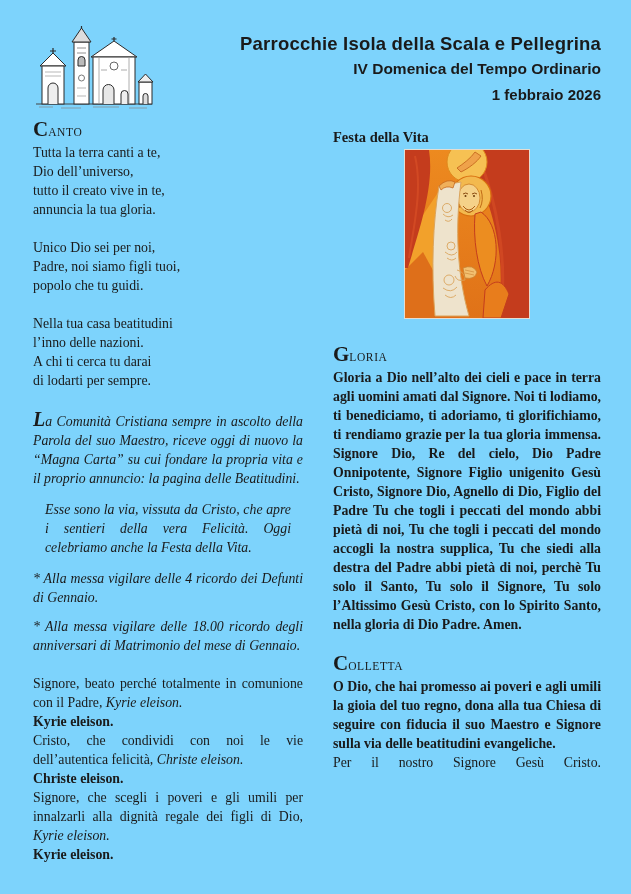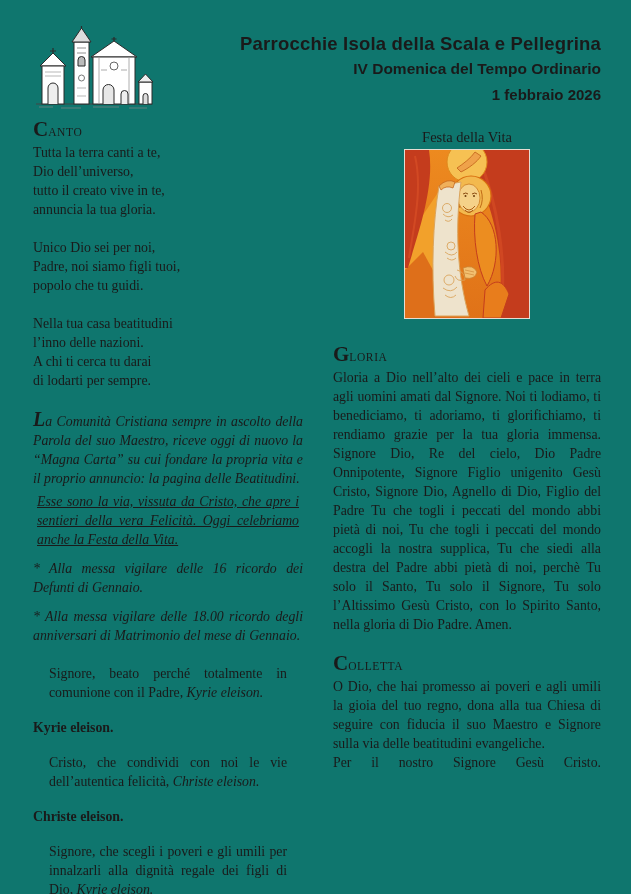--- a/index.html
+++ b/index.html
@@ -1,18 +1,18 @@
 <!DOCTYPE html>
 <html><head>
 <meta charset="utf-8">
 <style>
   html,body{margin:0;padding:0;background:#ffffff;}
   .page{
     width:631px;height:894px;box-sizing:border-box;
-    background:#0f766e;color:#1a1a1a;
+    background:#7dd3fc;color:#1a1a1a;
     padding:26px 30px 0 33px;
     font-family:"Liberation Serif", serif;
     font-size:13.8px;line-height:19px;
     position:relative;overflow:hidden;
   }
   
   .header{display:flex;align-items:flex-start;}
   .logo{width:122px;height:88px;flex:0 0 auto;}
   .titles{flex:1;text-align:right;font-family:"Liberation Sans", sans-serif;font-weight:bold;padding-top:6px;}
   .title-main{font-size:18.5px;line-height:24px;letter-spacing:.2px;margin:0;}
@@ -25,33 +25,33 @@
   
   .sec{margin:0 0 1px 0;font-weight:normal;}
   .sec .ini{font-size:21px;font-weight:700;}
   .sec .rest{font-size:11.5px;text-transform:uppercase;letter-spacing:.6px;font-weight:500;}
   
   .stanza{margin:0 0 19px 0;}
   .stanza div{white-space:nowrap;}
   
   .intro{font-style:italic;text-align:justify;margin:20px 0 0 0;}
   .intro .drop{font-size:20px;font-weight:700;}
-  .intro-p2{font-style:italic;text-align:justify;margin:4px;text-decoration:underline;}
+  .intro-p2{font-style:italic;text-align:justify;margin:12px;}
   .notice{font-style:italic;text-align:justify;margin:10px 0 0 0;}
   
   .kyrie-block{margin-top:19px;}
-  .kyrie-inv{text-align:justify;margin:16px;}
+  .kyrie-inv{text-align:justify;margin:0;}
   .kyrie-resp{font-weight:bold;margin:0;}
   .lat{font-style:italic;}
   
-  .img-caption{font-weight:normal;text-align:center;font-size:14.5px;margin:8px 0 2px 0;}
+  .img-caption{font-weight:bold;text-align:left;font-size:14.5px;margin:8px 0 2px 0;}
   .painting-wrap{text-align:center;}
   .painting{width:124px;height:168px;display:inline-block;border:1px solid #e4ddd2;}
   .gloria-sec{margin-top:21px;}
-  .just{text-align:justify;margin:0;}
+  .just{text-align:justify;margin:0;font-weight:bold;}
   .just-last{text-align:justify;text-align-last:justify;margin:0;}
   .colletta-sec{margin-top:20px;}
 </style>
 </head>
 <body>
 
 <div class="page">
 
   <div class="header">
     <div class="logo">
@@ -114,21 +114,21 @@
       <div class="stanza">
         <div>Nella tua casa beatitudini</div>
         <div>l’inno delle nazioni.</div>
         <div>A chi ti cerca tu darai</div>
         <div>di lodarti per sempre.</div>
       </div>
 
       <p class="intro"><span class="drop">L</span><span>a Comunità Cristiana sempre in ascolto della Parola del suo Maestro, riceve oggi di nuovo la “Magna Carta” su cui fondare la propria vita e il proprio annuncio: la pagina delle Beatitudini.</span></p>
       <p class="intro-p2">Esse sono la via, vissuta da Cristo, che apre i sentieri della vera Felicità. Oggi celebriamo anche la Festa della Vita.</p>
 
-      <p class="notice">* Alla messa vigilare delle 16 ricordo dei Defunti di Gennaio.</p>
+      <p class="notice">* Alla messa vigilare delle 4 ricordo dei Defunti di Gennaio.</p>
       <p class="notice">* Alla messa vigilare delle 18.00 ricordo degli anniversari di Matrimonio del mese di Gennaio.</p>
 
       <div class="kyrie-block">
         <p class="kyrie-inv"><span>Signore, beato perché totalmente in comunione con il Padre, </span><span class="lat">Kyrie eleison.</span></p>
         <p class="kyrie-resp">Kyrie eleison.</p>
         <p class="kyrie-inv"><span>Cristo, che condividi con noi le vie dell’autentica felicità, </span><span class="lat">Christe eleison.</span></p>
         <p class="kyrie-resp">Christe eleison.</p>
         <p class="kyrie-inv"><span>Signore, che scegli i poveri e gli umili per innalzarli alla dignità regale dei figli di Dio, </span><span class="lat">Kyrie eleison.</span></p>
         <p class="kyrie-resp">Kyrie eleison.</p>
       </div>

